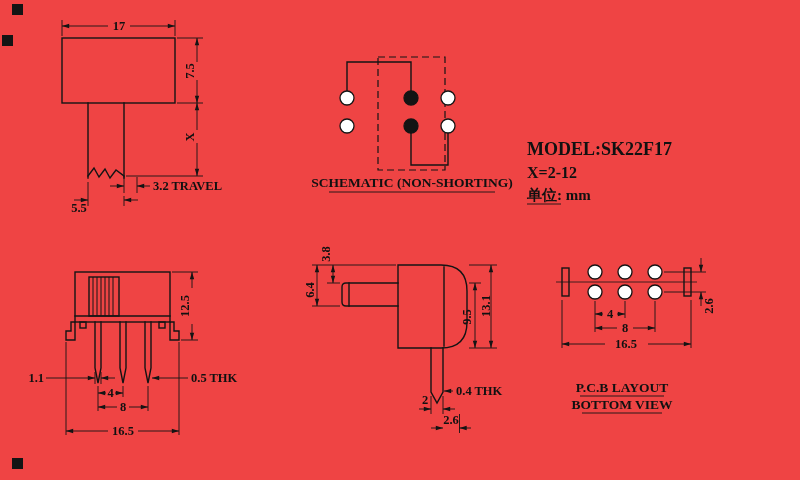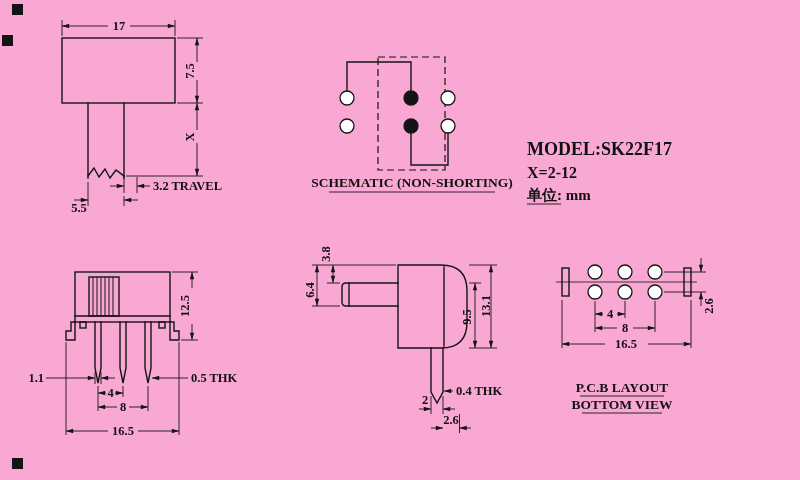--- a/index.html
+++ b/index.html
@@ -1,16 +1,16 @@
 <!DOCTYPE html>
 <html><head>
 <meta charset="utf-8">
 <style>
   html,body{margin:0;padding:0;background:#ffffff;}
-  .sheet{position:relative;width:800px;height:480px;background:#f9a8d4;overflow:hidden;
+  .sheet{position:relative;width:800px;height:480px;background:#ef4444;overflow:hidden;
          font-family:"Liberation Serif", serif;}
   svg{display:block;}
   
   .ol{stroke:#141414;stroke-width:1.4;fill:none;stroke-linecap:square;}
   
   .dl{stroke:#141414;stroke-width:0.9;fill:none;}
   .cl{stroke:#141414;stroke-width:0.8;fill:none;}
   .dash{stroke:#141414;stroke-width:1.2;fill:none;stroke-dasharray:7 4;}
   .hatch{stroke:#141414;stroke-width:1;fill:none;}
   .hole{stroke:#141414;stroke-width:1.3;fill:#ffffff;}

